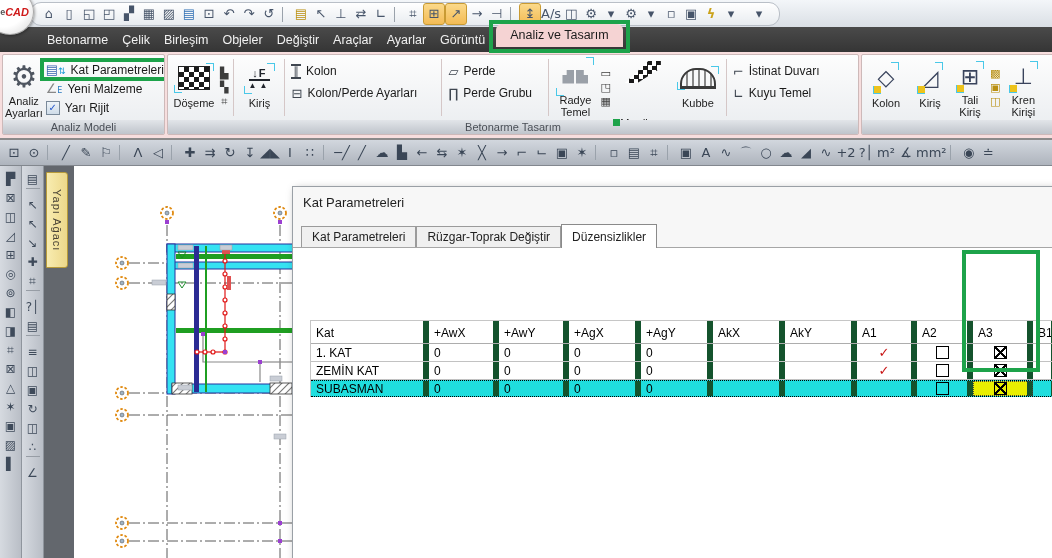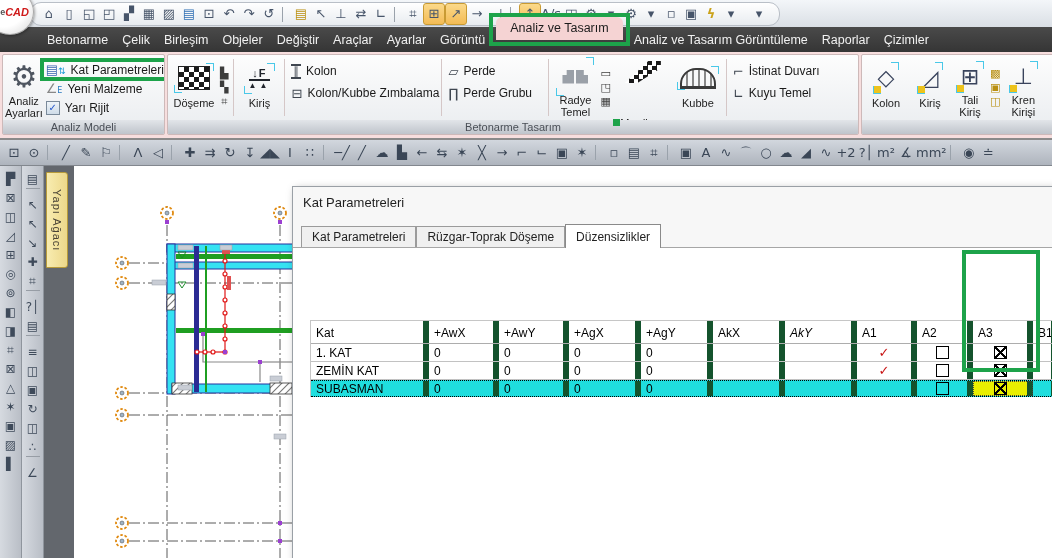--- a/index.html
+++ b/index.html
@@ -27,21 +27,21 @@
     padding-right:4px;box-sizing:border-box;z-index:5;}
   .lde{font-size:9px;color:#555;font-weight:bold;}
   .lcad{font-size:11px;color:#cf1a1a;font-weight:bold;font-style:italic;}
 
   
   .menubar{position:absolute;left:0;top:27px;width:1052px;height:25px;
     background:linear-gradient(#4a4a4a,#353535);display:flex;align-items:flex-end;padding-left:40px;
     box-sizing:border-box;}
   .mitem{color:#f1f1f1;font-size:12.5px;padding:0 7px;line-height:23px;height:23px;white-space:nowrap;}
   .mgroup{display:flex;}
-  .mtab{position:relative;margin:12px 4px;background:#f5d3d3;color:#1c1c1c;font-size:12.5px;
+  .mtab{position:relative;margin:5px 4px;background:#f5d3d3;color:#1c1c1c;font-size:12.5px;
     padding:0 14px;line-height:23px;height:23px;border-radius:6px 6px 0 0;white-space:nowrap;}
   .gframe{position:absolute;border:4px solid #1da34a;pointer-events:none;z-index:60;}
   .tabf{left:-7px;right:-7px;top:-4px;bottom:-6px;}
 
   
   .ribbon{position:absolute;left:0;top:52px;width:1052px;height:88px;background:#f7dede;
     border-bottom:2px solid #8a8a8a;box-sizing:border-box;}
   .rgroup{position:absolute;top:2px;bottom:3px;background:linear-gradient(#fdfdfd,#e9ecef);
     border:1px solid #cdb9b9;border-radius:2px;overflow:hidden;}
   .glabel{position:absolute;left:0;right:0;bottom:0;height:14px;text-align:center;
@@ -132,21 +132,21 @@
   .tr.sel{background:#1fdede;border-top:1px dotted #000;border-bottom:1px dotted #000;height:17px;box-sizing:border-box;}
   .th,.td{box-sizing:border-box;border-right:6px solid #14532d;display:flex;align-items:center;
     padding-left:5px;overflow:hidden;white-space:nowrap;}
   .th{padding-top:2px;}
   .th:nth-child(1),.td:nth-child(1){width:118px;}
   .th:nth-child(2),.td:nth-child(2){width:70px;}
   .th:nth-child(3),.td:nth-child(3){width:70px;}
   .th:nth-child(4),.td:nth-child(4){width:72px;}
   .th:nth-child(5),.td:nth-child(5){width:72px;}
   .th:nth-child(6),.td:nth-child(6){width:72px;}
-  .th:nth-child(7),.td:nth-child(7){width:72px;font-style:italic;}
+  .th:nth-child(7),.td:nth-child(7){width:72px;}
   .th:nth-child(8),.td:nth-child(8){width:60px;justify-content:flex-start;}
   .th:nth-child(9),.td:nth-child(9){width:56px;text-align:center;}
   .th:nth-child(10),.td:nth-child(10){width:60px;}
   .th:nth-child(11),.td:nth-child(11){flex:1;min-width:12px;}
   .td.center{justify-content:center;padding-left:0;}
   .td.ysel{background:#e9ef00;outline:1px dotted #444;outline-offset:-1px;}
   .cb{display:inline-block;width:11px;height:11px;border:1.5px solid #000;background:transparent;}
   .cb.x{background-image:
     linear-gradient(45deg,transparent 43%,#000 43% 57%,transparent 57%),
     linear-gradient(135deg,transparent 43%,#000 43% 57%,transparent 57%);}
@@ -216,26 +216,20 @@
         <div class="mitem">Objeler</div>
         <div class="mitem">Değiştir</div>
         <div class="mitem">Araçlar</div>
         <div class="mitem">Ayarlar</div>
         <div class="mitem">Görüntü</div>
       </div>
     <div class="mtab">
       <span>Analiz ve Tasarım</span>
       <div class="gframe tabf"></div>
     </div>
-    <div class="mgroup">
-
-    <div class="mitem">Analiz ve Tasarım Görüntüleme</div>
-        <div class="mitem">Raporlar</div>
-        <div class="mitem">Çizimler</div>
-      </div>
   </div>
 
   <div class="ribbon">
 
     <div class="rgroup" style="left:2px;width:161px;">
       <div class="gbody">
         <div class="bigbtn" style="width:52px;">
           <div class="bicon">
               <span class="gear">⚙</span>
             </div>
@@ -285,21 +279,21 @@
           <div class="blabel">Kiriş</div>
         </div>
         <div class="vsep"></div>
         <div class="itemcol" style="width:150px;">
           <div class="ritem">
             <span class="ricon g2 coli">∥</span>
             <span>Kolon</span>
           </div>
           <div class="ritem">
             <span class="ricon g2">⊟</span>
-            <span>Kolon/Kubbe Zımbalama</span>
+            <span>Kolon/Perde Ayarları</span>
           </div>
         </div>
         <div class="vsep"></div>
         <div class="itemcol" style="width:100px;">
           <div class="ritem">
             <span class="ricon g2">▱</span>
             <span>Perde</span>
           </div>
           <div class="ritem">
             <span class="ricon g2">∏</span>
@@ -610,21 +604,21 @@
         </g>
       </g>
     </svg>
   </div>
 
   <div class="dialog">
     <div class="dtitle">Kat Parametreleri</div>
     <div class="dtabs">
 
     <div class="dtab">Kat Parametreleri</div>
-        <div class="dtab">Rüzgar-Toprak Döşeme</div>
+        <div class="dtab">Rüzgar-Toprak Değiştir</div>
         <div class="dtab sel">Düzensizlikler</div>
       </div>
     <div class="dtabline"></div>
     <div class="dcontent">
       <div class="table">
         <div class="thead">
             <div class="th">Kat</div>
             <div class="th">+AwX</div>
             <div class="th">+AwY</div>
             <div class="th">+AgX</div>

